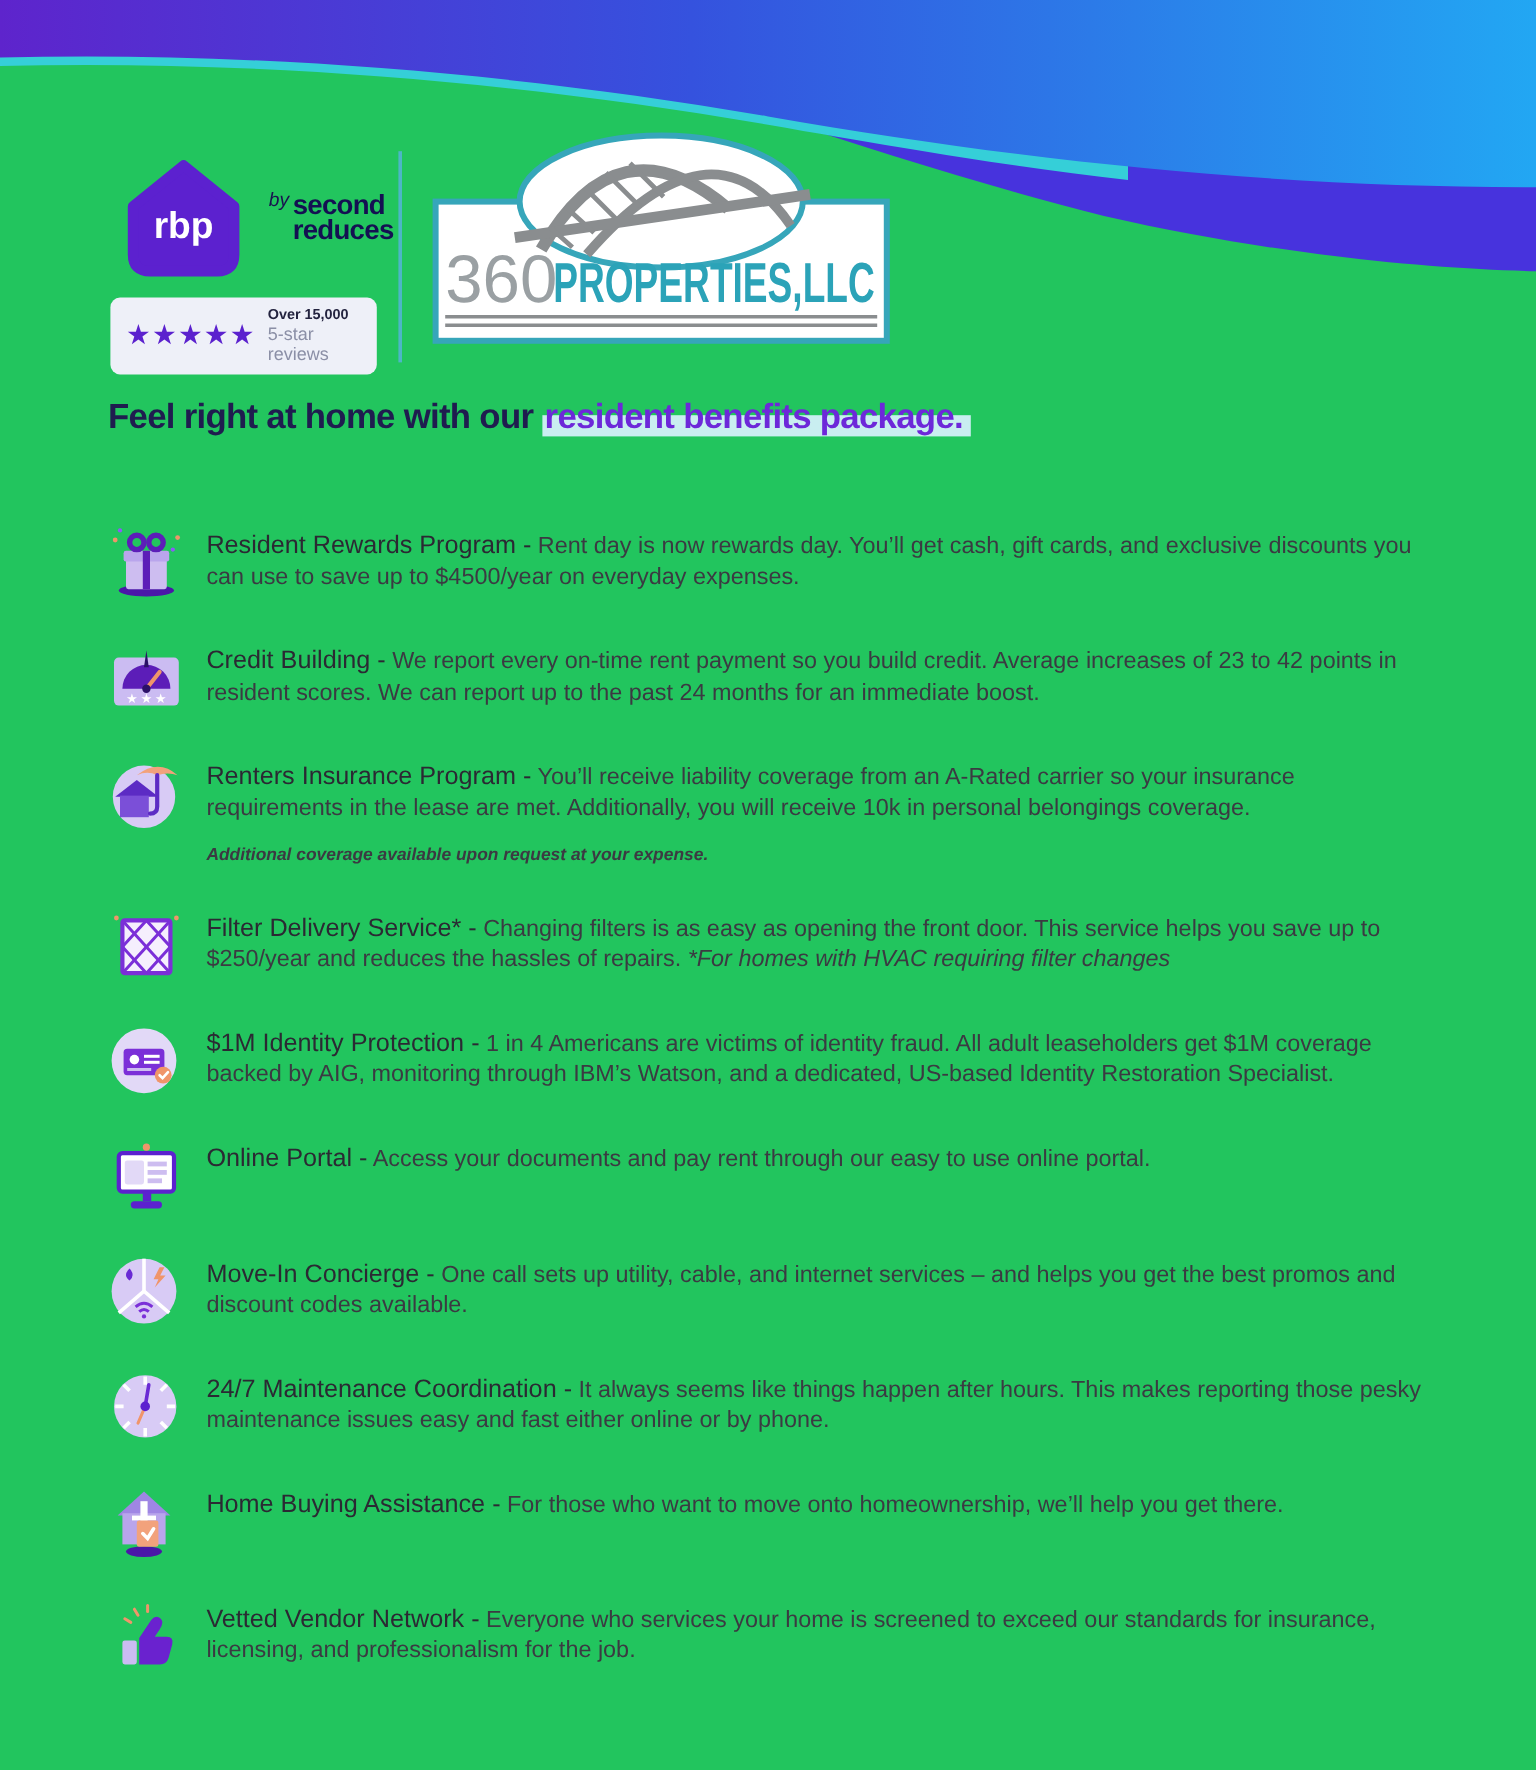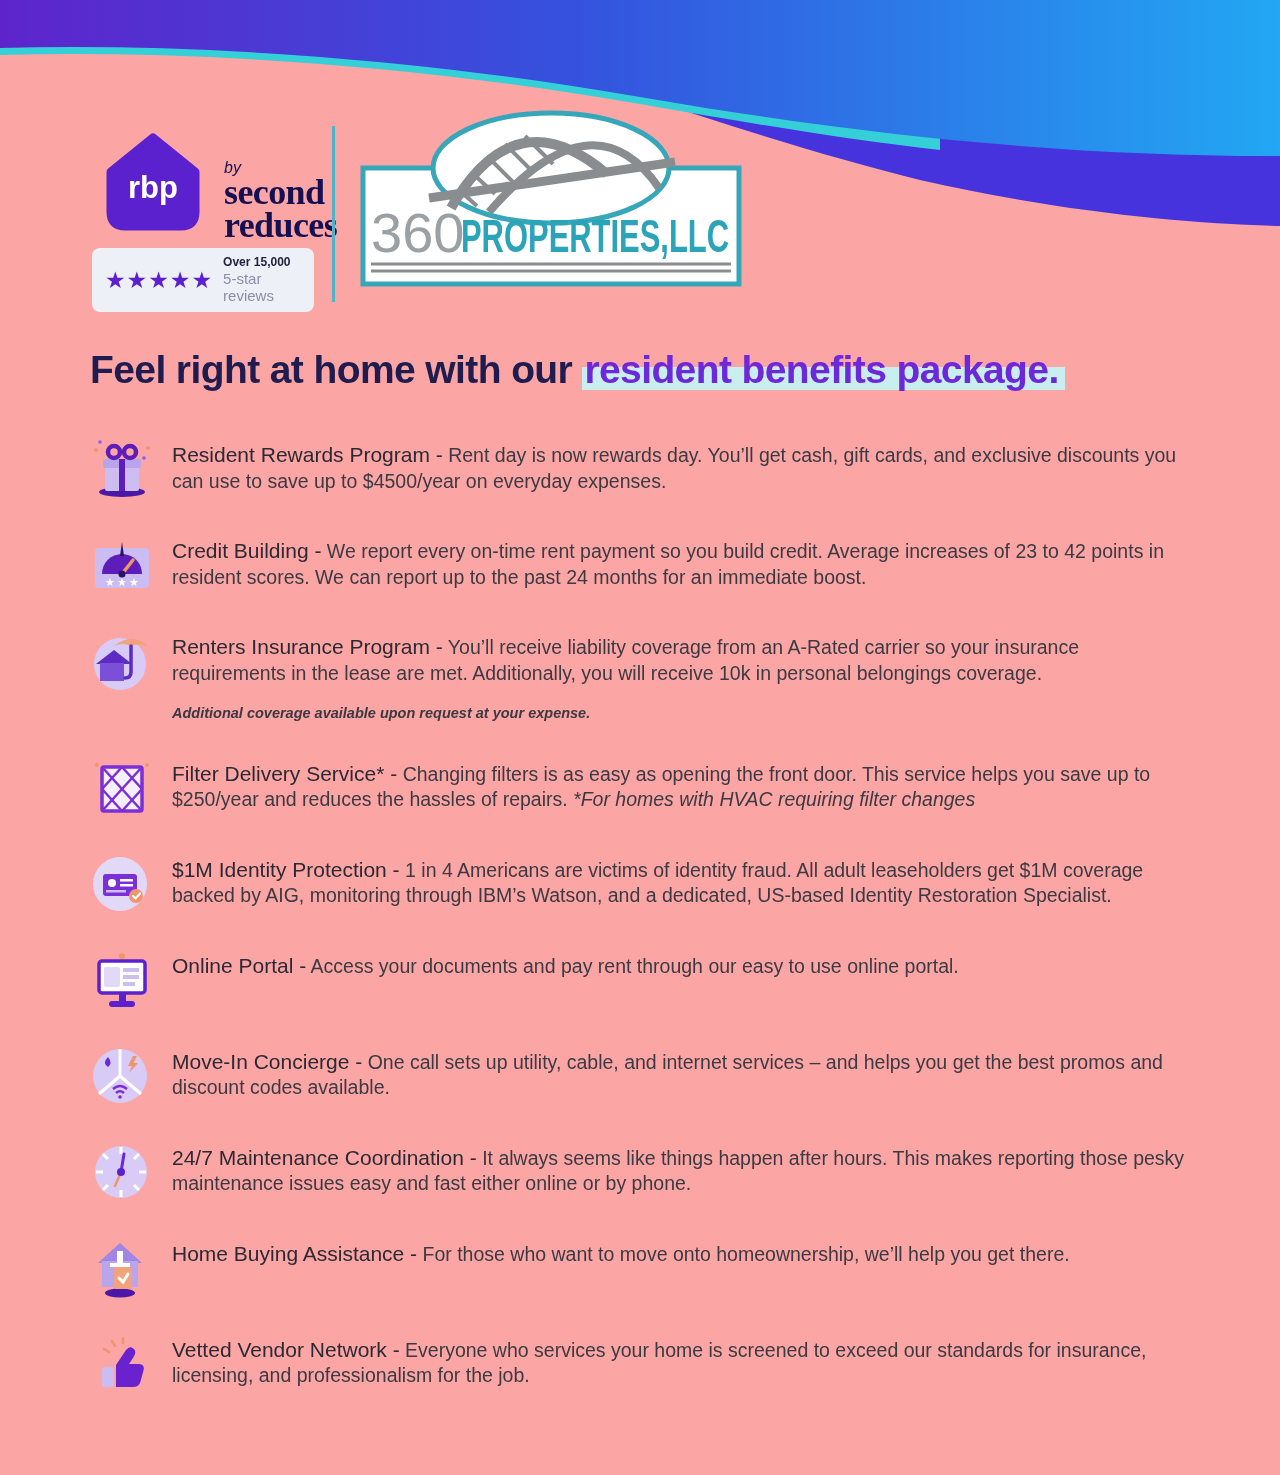--- a/index.html
+++ b/index.html
@@ -1,38 +1,38 @@
 <!DOCTYPE html>
 <html><head>
 <meta charset="utf-8">
 <style>
   html,body{margin:0;padding:0;background:#ffffff;}
   .page{
-    position:relative;width:1280px;height:1475px;background:#fca5a5;overflow:hidden;
+    position:relative;width:1280px;height:1475px;background:#22c55e;overflow:hidden;
     font-family:"Liberation Sans","DejaVu Sans",sans-serif;color:#3b3a42;
   }
   
   .wave{position:absolute;top:0;left:0;width:1280px;height:260px;}
   
   .rbp-block{position:absolute;left:92px;top:126px;width:250px;height:190px;}
   .rbp-mark{position:absolute;left:0;top:0;width:122px;height:120px;}
   .byline{position:absolute;left:132px;top:34px;line-height:1;}
   .byline .by{font-size:16px;color:#1a1150;vertical-align:top;margin-right:3px;font-style:italic;}
-  .brand{display:inline-block;font-weight:bold;color:#141052;font-size:36px;letter-spacing:-0.6px;line-height:0.92;font-family:Liberation Serif, serif;}
+  .brand{display:inline-block;font-weight:bold;color:#141052;font-size:23px;letter-spacing:-0.6px;line-height:0.92;}
   .reviews{position:absolute;left:0;top:122px;display:flex;align-items:center;gap:10px;
     background:#eef0f8;border-radius:8px;padding:8px 13px;width:196px;}
   .stars{color:#5b21ce;font-size:23px;letter-spacing:1px;white-space:nowrap;font-family:"DejaVu Sans",sans-serif;}
   .rev-txt{line-height:1.15;}
   .rev-line1{font-weight:bold;color:#23233f;font-size:12px;}
   .rev-line2{color:#8b8fa6;font-size:15px;}
   .divider{position:absolute;left:332px;top:126px;width:2.5px;height:176px;background:#4db6c6;}
   .p360{position:absolute;left:355px;top:110px;width:392px;height:182px;}
   
-  .headline{position:absolute;left:90px;top:348px;width:1120px;
-    font-size:39px;font-weight:bold;letter-spacing:-0.6px;color:#1f1c4f;white-space:nowrap;}
+  .headline{position:absolute;left:90px;top:332px;width:1120px;
+    font-size:29px;font-weight:bold;letter-spacing:-0.6px;color:#1f1c4f;white-space:nowrap;}
   .headline .hl{color:#6d28d9;
     background-image:linear-gradient(#c9eef0,#c9eef0);
     background-repeat:no-repeat;background-size:100% 52%;background-position:0 88%;
     padding:0 6px 2px 2px;}
   
   .benefits{position:absolute;left:90px;top:438px;width:1108px;}
   .benefit{display:flex;align-items:flex-start;margin-bottom:33px;min-height:63px;}
   .b-icon{flex:0 0 64px;width:64px;height:62px;margin-top:0;}
   .b-text{margin-left:18px;font-size:19.5px;line-height:1.32;color:#3b3a42;padding-top:3px;}
   .b-title{font-weight:normal;color:#2b2933;font-size:21px;}

